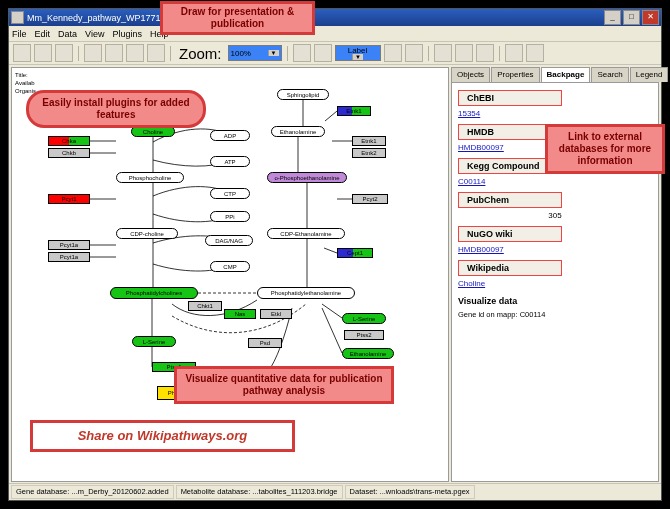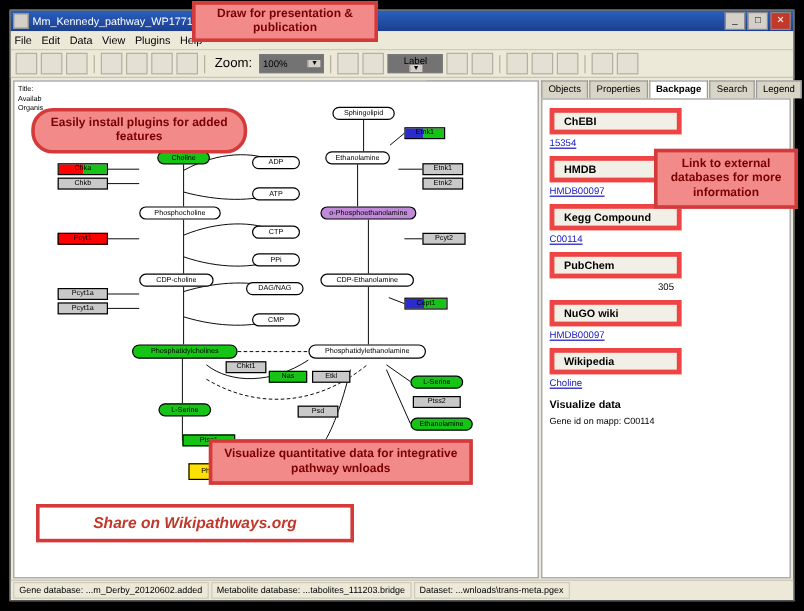--- a/index.html
+++ b/index.html
@@ -14,22 +14,22 @@
   .winbtn.close{background:#c0392b;color:#fff;}
 
   
   .menubar{height:15px;background:#ece9d8;border-bottom:1px solid #c8c4b4;display:flex;align-items:center;font-size:9px;padding-left:3px;}
   .menubar span{margin-right:8px;color:#000;}
 
   
   .toolbar{height:22px;background:#ece9d8;border-bottom:1px solid #c8c4b4;display:flex;align-items:center;padding-left:4px;gap:3px;}
   .tbtn{width:16px;height:16px;background:#e4e1d4;border:1px solid #b5b1a0;}
   .sep{width:1px;height:15px;background:#b5b1a0;margin:0 2px;}
-  .zoomlabel{font-size:11px;margin:15px 3px;}
-  .combo{height:14px;border:1px solid #7a7a7a;background:#737373;font-size:8px;display:flex;align-items:center;padding:0 2px;}
+  .zoomlabel{font-size:15px;margin:15px 3px;}
+  .combo{height:14px;border:1px solid #7a7a7a;background:#3b82f6;font-size:8px;display:flex;align-items:center;padding:0 2px;}
   .combo .cv{flex:1;overflow:hidden;white-space:nowrap;}
   .combo .ca{width:10px;text-align:center;background:#d4d0c8;border-left:1px solid #9a9a9a;font-size:6px;}
   .vis-combo{position:absolute;right:228px;top:58px;width:72px;}
 
   
   .main{position:absolute;left:0;top:56px;right:0;bottom:16px;display:flex;}
   .canvaswrap{position:relative;flex:1;background:#fff;border:1px solid #9a9a9a;margin:2px;overflow:hidden;}
   .sidepanel{width:208px;margin:2px 2px 2px 0;display:flex;flex-direction:column;}
 
   
@@ -37,21 +37,21 @@
 
   
   .statusbar{position:absolute;left:0;right:0;bottom:0;height:16px;background:#ece9d8;border-top:1px solid #c8c4b4;display:flex;align-items:center;font-size:7.5px;}
   .statusbar .cell{border:1px solid #cfcabb;height:12px;line-height:12px;padding:0 4px;margin-left:2px;white-space:nowrap;}
 
   
   .tabs{display:flex;height:15px;font-size:8px;}
   .tab{padding:2px 5px;border:1px solid #9a9a9a;border-bottom:none;background:#d8d4c6;margin-right:1px;}
   .tab.active{background:#fff;font-weight:bold;}
   .panelbody{flex:1;background:#fff;border:1px solid #9a9a9a;overflow:hidden;position:relative;padding:4px 6px;}
-  .dbhead{display:inline-block;border:4px solid #ef4444;background:#f2f0e6;font-weight:bold;font-size:9px;padding:2px 8px;margin:3px 0 2px;min-width:86px;}
+  .dbhead{display:inline-block;border:1px solid #ef4444;background:#f2f0e6;font-weight:bold;font-size:9px;padding:2px 8px;margin:3px 0 2px;min-width:86px;}
   .dblink{color:#1515c0;text-decoration:underline;font-size:8px;display:block;margin:1px 0 3px;}
   .dbtext{font-size:8px;margin:1px 0 3px;text-align:center;}
   .exprhead{font-weight:bold;font-size:9px;margin:8px 0 4px;}
   .geneid{font-size:7.5px;margin-bottom:2px;}
   table.expr{border-collapse:collapse;font-size:7.5px;width:150px;}
   table.expr td{border:1px solid #9a9a9a;height:13px;padding:0 3px;text-align:center;}
 
   
   .node{position:absolute;box-sizing:border-box;font-size:6px;display:flex;align-items:center;justify-content:center;color:#000;text-align:center;}
   .metab{border:1px solid #000;border-radius:9px;background:#fff;height:11px;}
@@ -277,21 +277,21 @@
           </div>
           <div class="node gene green" style="left: 140px; top: 294px; width: 44px; height: 10px;">
             <span>Ptss1</span>
           </div>
           <div class="node gene yellow" style="left: 145px; top: 318px; width: 72px; height: 14px;">
             <span>Phosphatidylserine</span>
           </div>
         </div>
 
       <div class="ann" style="left:14px;top:22px;width:180px;height:38px;border-radius:18px;">Easily install plugins for added features</div>
-      <div class="ann" style="left:162px;top:298px;width:220px;height:38px;">Visualize quantitative data  for integrative pathway wnloads</div>
+      <div class="ann" style="left:162px;top:298px;width:220px;height:38px;">Visualize quantitative data  for publication pathway analysis</div>
       <div class="ann white" style="left:18px;top:352px;width:265px;height:32px;">Share on Wikipathways.org</div>
     </div>
 
     <div class="sidepanel">
       <div class="tabs">
         <div class="tab">Objects</div>
         <div class="tab">Properties</div>
         <div class="tab active">Backpage</div>
         <div class="tab">Search</div>
         <div class="tab">Legend</div>

